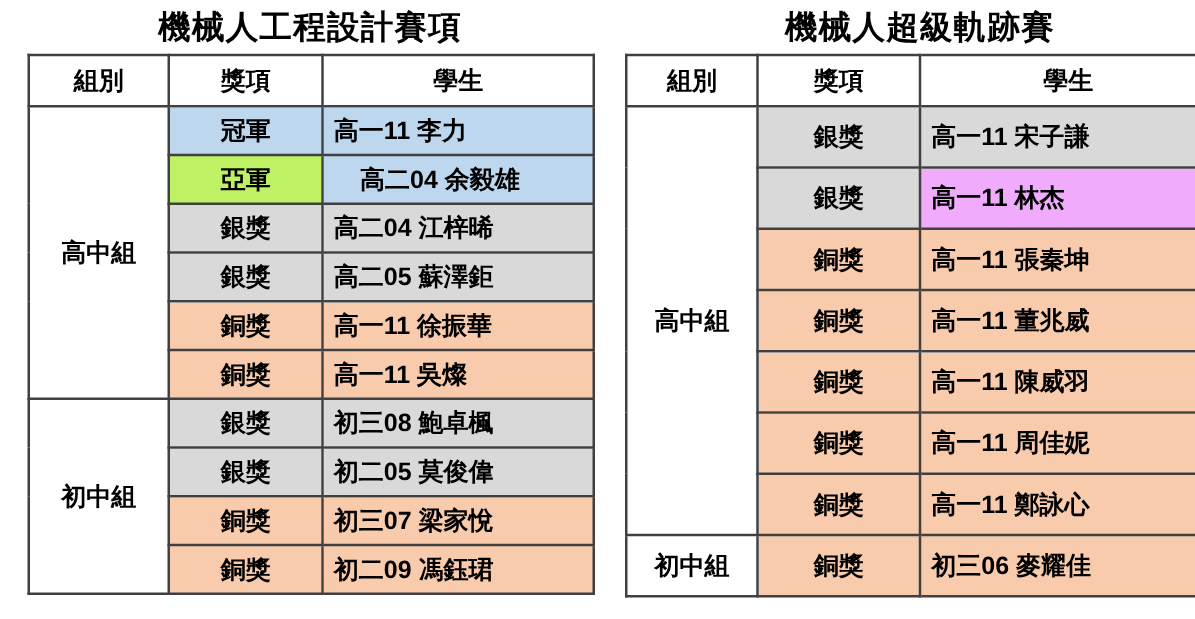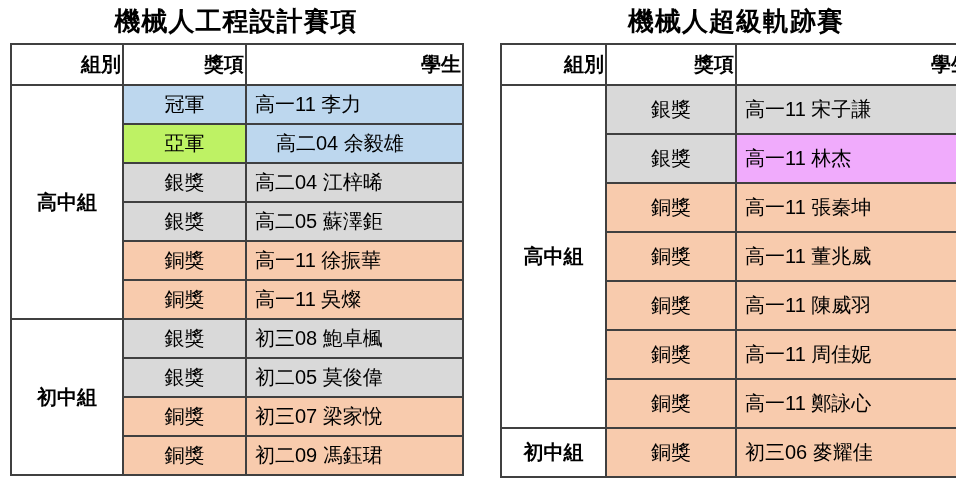--- a/index.html
+++ b/index.html
@@ -15,21 +15,21 @@
   .canvas {
     position: relative;
     width: 956px;
     height: 495px;
     background: #ffffff;
   }
   .table-block {
     position: absolute;
     top: 0;
   }
-  #t0 { left: 10px;  width: 452px; }
+  #t0 { left: 22px;  width: 452px; }
   #t1 { left: 483px; width: 472px; padding-left: 17px; }
   .table-title {
     height: 43px;
     line-height: 43px;
     text-align: center;
     font-weight: bold;
     font-size: 26px;
     letter-spacing: 1px;
     white-space: nowrap;
   }
@@ -38,25 +38,26 @@
     width: 100%;
     table-layout: fixed;
   }
   table.awards th,
   table.awards td {
     border: 2px solid #404040;
     font-size: 20px;
     box-sizing: border-box;
     overflow: hidden;
     white-space: nowrap;
+    font-weight: bold;
   }
   table.awards th {
     height: 41px;
     font-weight: bold;
-    text-align: right;
+    text-align: center;
     background: #ffffff;
   }
   #t0 table.awards td { height: 39px; }
   #t1 table.awards td { height: 49px; }
   
   #t0 col.c-group   { width: 112px; }
   #t0 col.c-award   { width: 123px; }
   #t0 col.c-student { width: 217px; }
   #t1 col.c-group   { width: 105px; }
   #t1 col.c-award   { width: 130px; }

